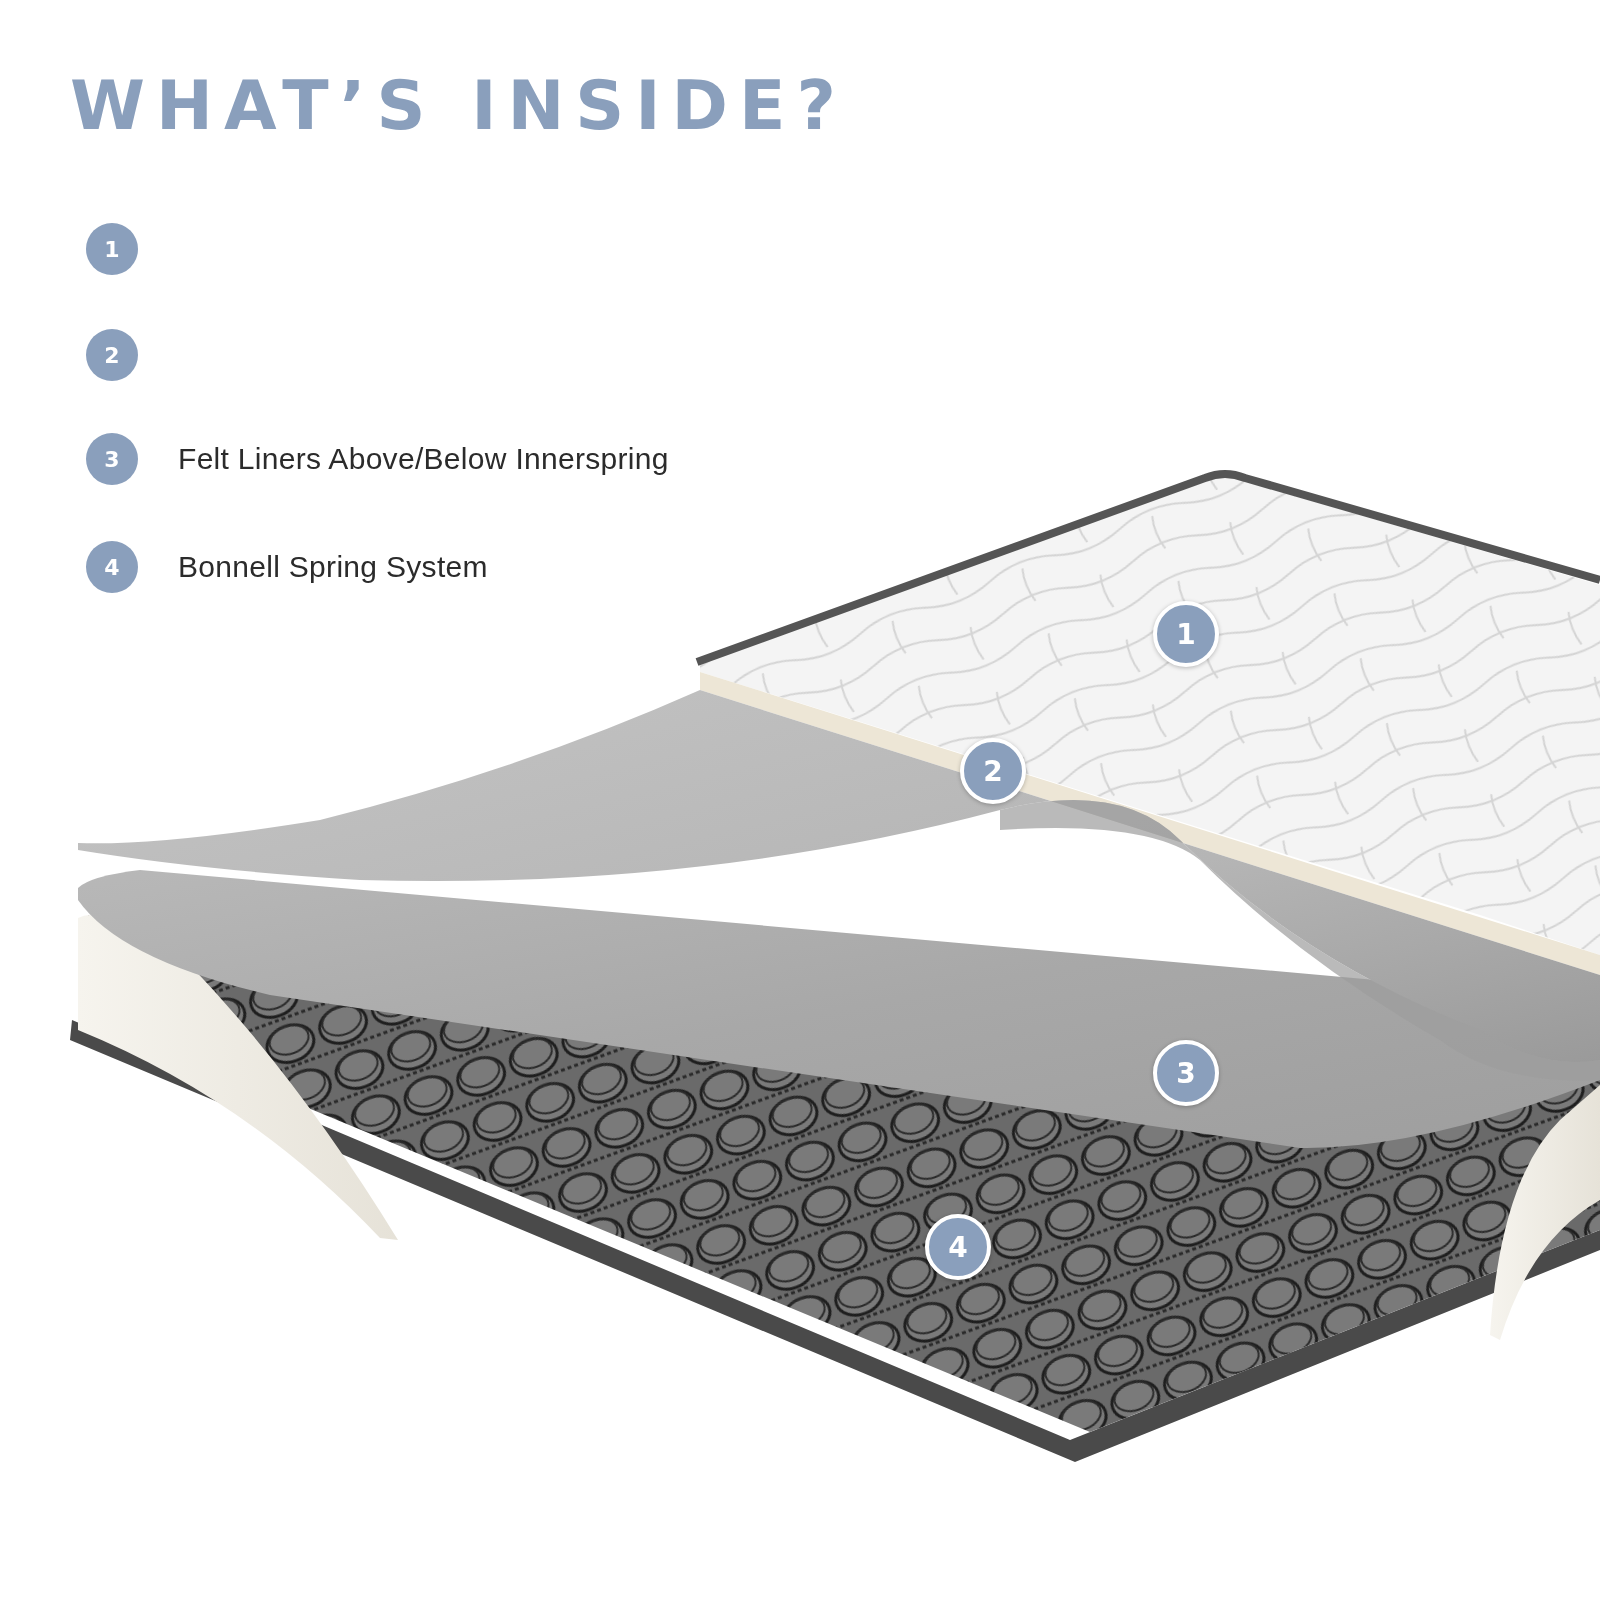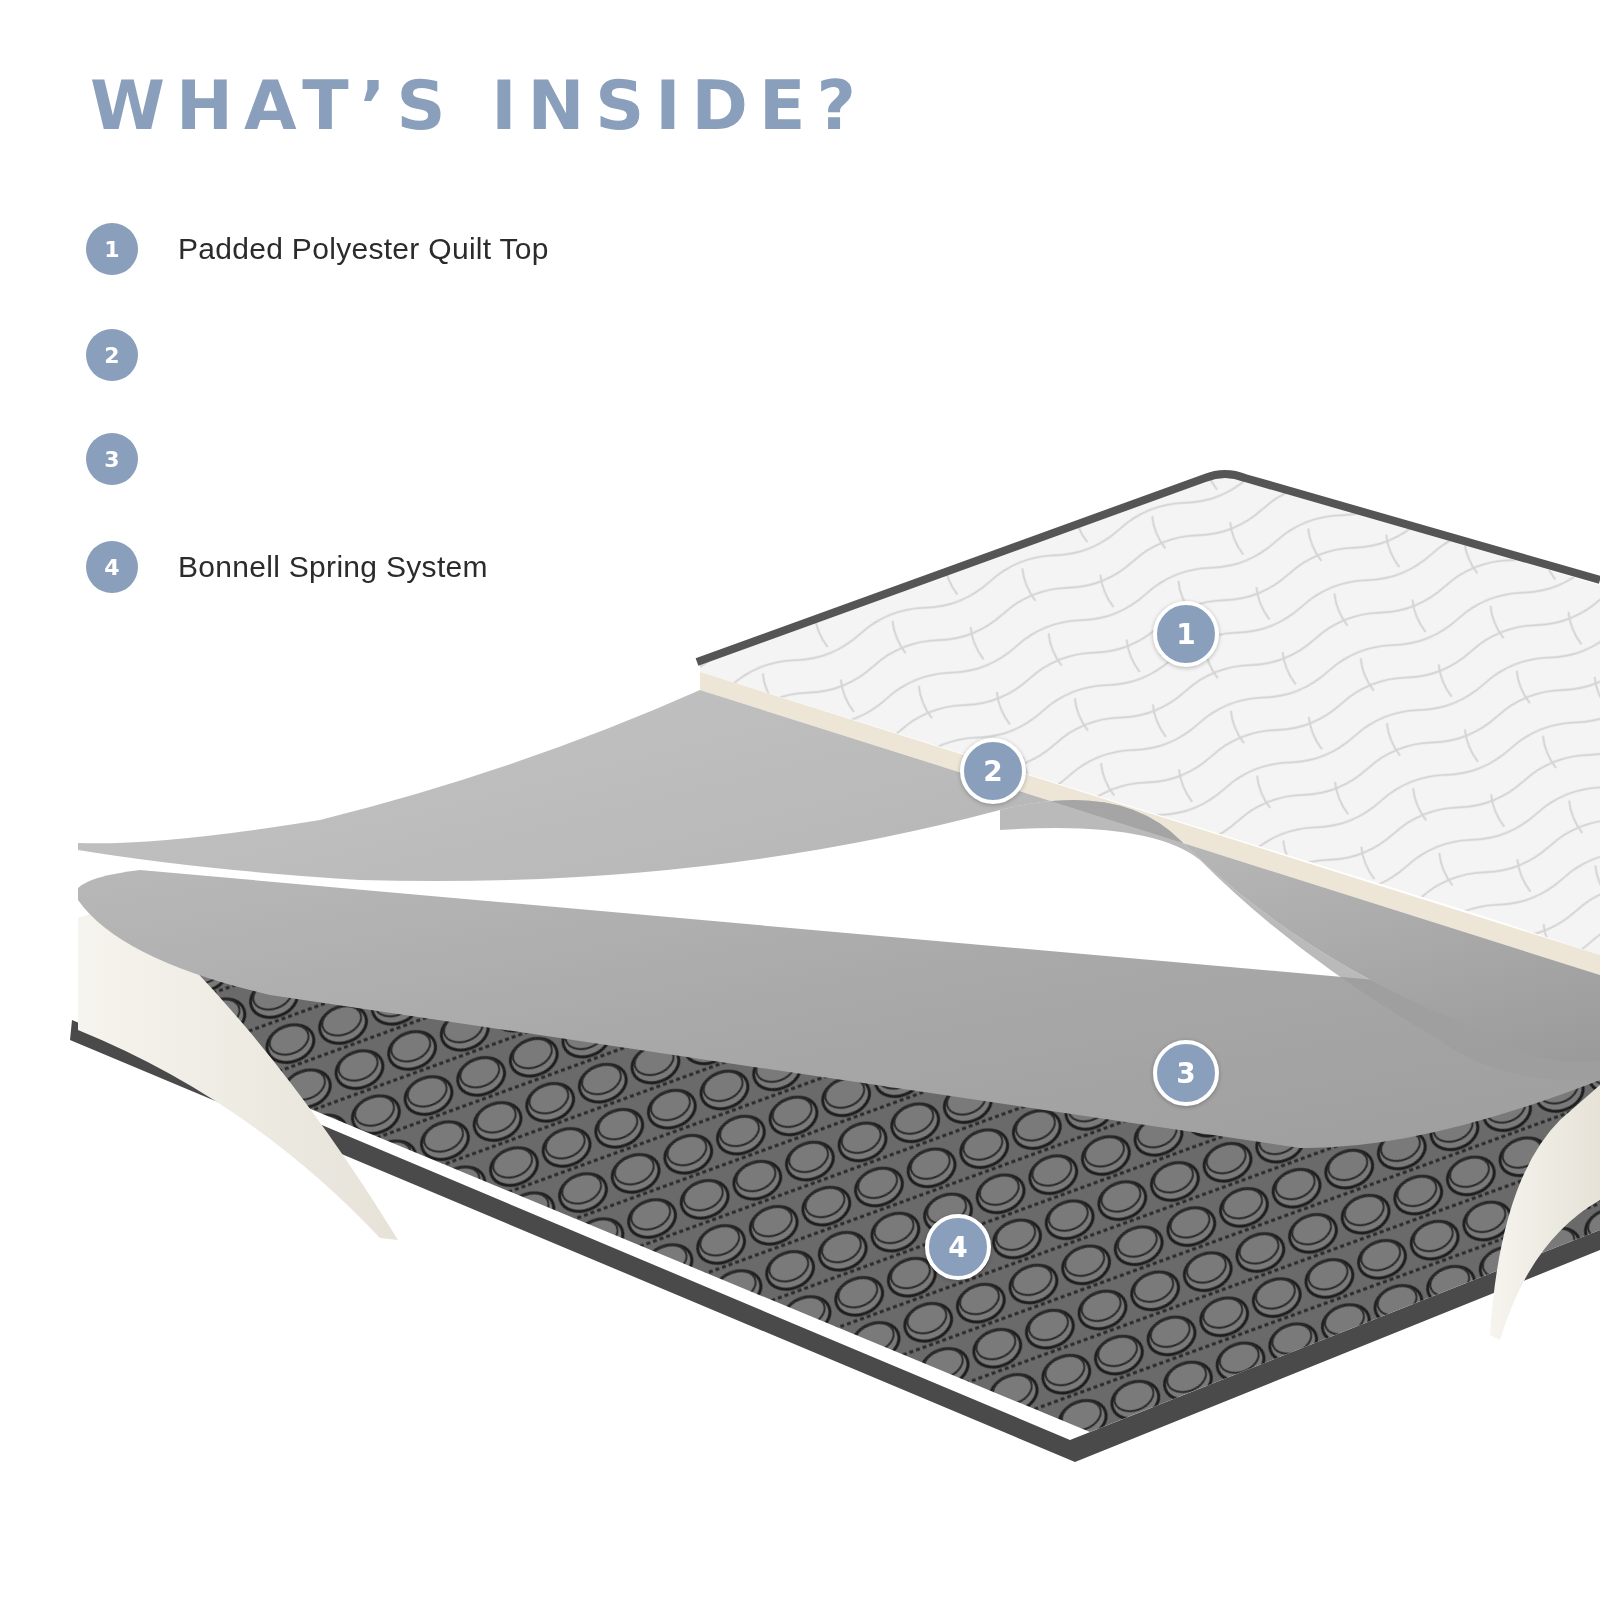--- a/index.html
+++ b/index.html
@@ -9,21 +9,21 @@
     }
     body {
       width: 1600px;
       height: 1600px;
       position: relative;
       overflow: hidden;
       font-family: "Liberation Sans", "DejaVu Sans", sans-serif;
     }
     .heading {
       position: absolute;
-      left: 90px;
+      left: 70px;
       top: 72px;
       margin: 0;
       font-family: "DejaVu Sans", sans-serif;
       font-weight: bold;
       font-size: 68px;
       letter-spacing: 11px;
       color: #8a9fbc;
       line-height: 1;
       white-space: nowrap;
     }
@@ -90,27 +90,27 @@
     }
   </style>
 </head>
 <body>
 
 <h1 class="heading">WHAT’S INSIDE?</h1>
 
 <ul class="legend">
   <li class="legend-item" style="top:0px;">
     <span class="legend-badge">1</span>
-    <span class="legend-label">Padded Polyester Quilt Top</span>
   </li>
   <li class="legend-item" style="top:106px;">
     <span class="legend-badge">2</span>
   </li>
   <li class="legend-item" style="top:210px;">
     <span class="legend-badge">3</span>
+    <span class="legend-label">Felt Liners Above/Below Innerspring</span>
   </li>
   <li class="legend-item" style="top:318px;">
     <span class="legend-badge">4</span>
     <span class="legend-label">Bonnell Spring System</span>
   </li>
 </ul>
 
 <svg class="illustration" viewBox="0 0 1600 1600" xmlns="http://www.w3.org/2000/svg">
   <defs>
     <pattern id="quiltPattern" width="140" height="70" patternUnits="userSpaceOnUse" patternTransform="rotate(-22)">

